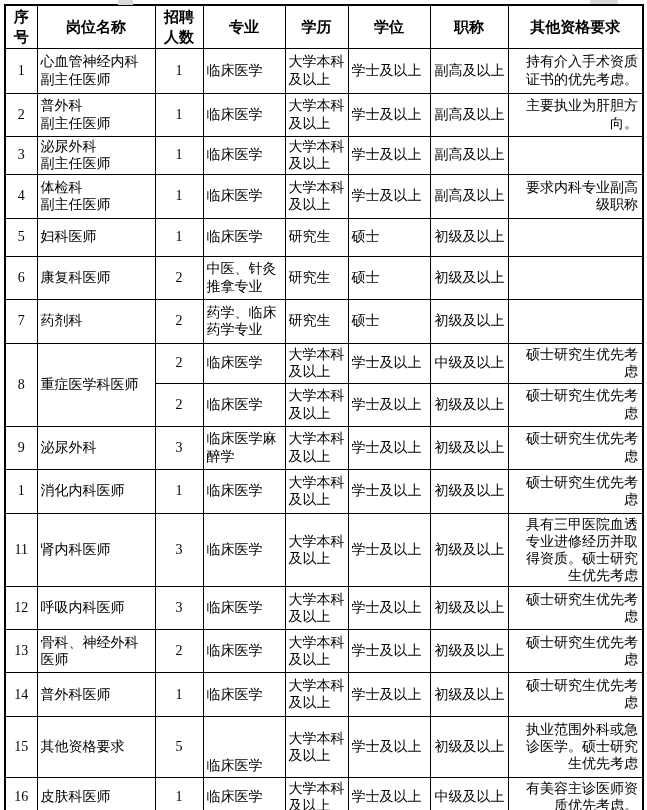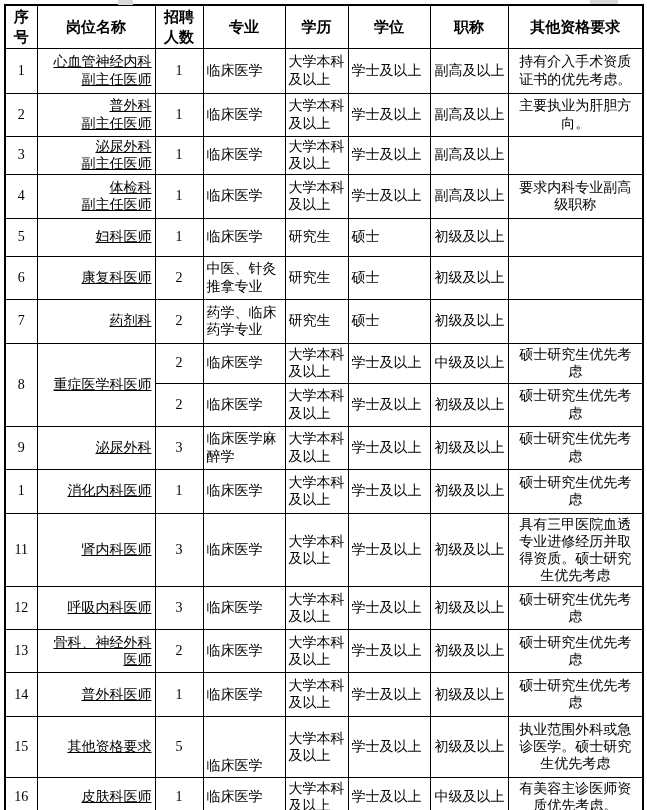--- a/index.html
+++ b/index.html
@@ -20,25 +20,25 @@
     padding:1px 3px;
     font-size:14px; line-height:1.22;
     overflow:hidden;
   }
   th {
     font-size:15px; font-weight:bold; text-align:center;
     vertical-align:middle; padding:1px 2px; line-height:1.3;
   }
   td { vertical-align:middle; }
   td.num   { text-align:center; font-family:"Liberation Serif","DejaVu Serif",serif; }
-  td.name  { text-align:right; white-space:pre-line;text-decoration:underline; }
+  td.name  { text-align:left; white-space:pre-line; }
   td.major { }
   td.edu, td.degree { text-align:left; }
   td.titlec { text-align:right; }
-  td.other { text-align:center; padding:2px 4px; }
+  td.other { text-align:right; padding:2px 4px; }
   td.vbottom { vertical-align:bottom; padding-bottom:3px; }
 </style>
 </head>
 <body>
 
 <div id="artifact-left" class="artifact"></div>
 <div id="artifact-right" class="artifact"></div>
 
 <table>
   <colgroup>

